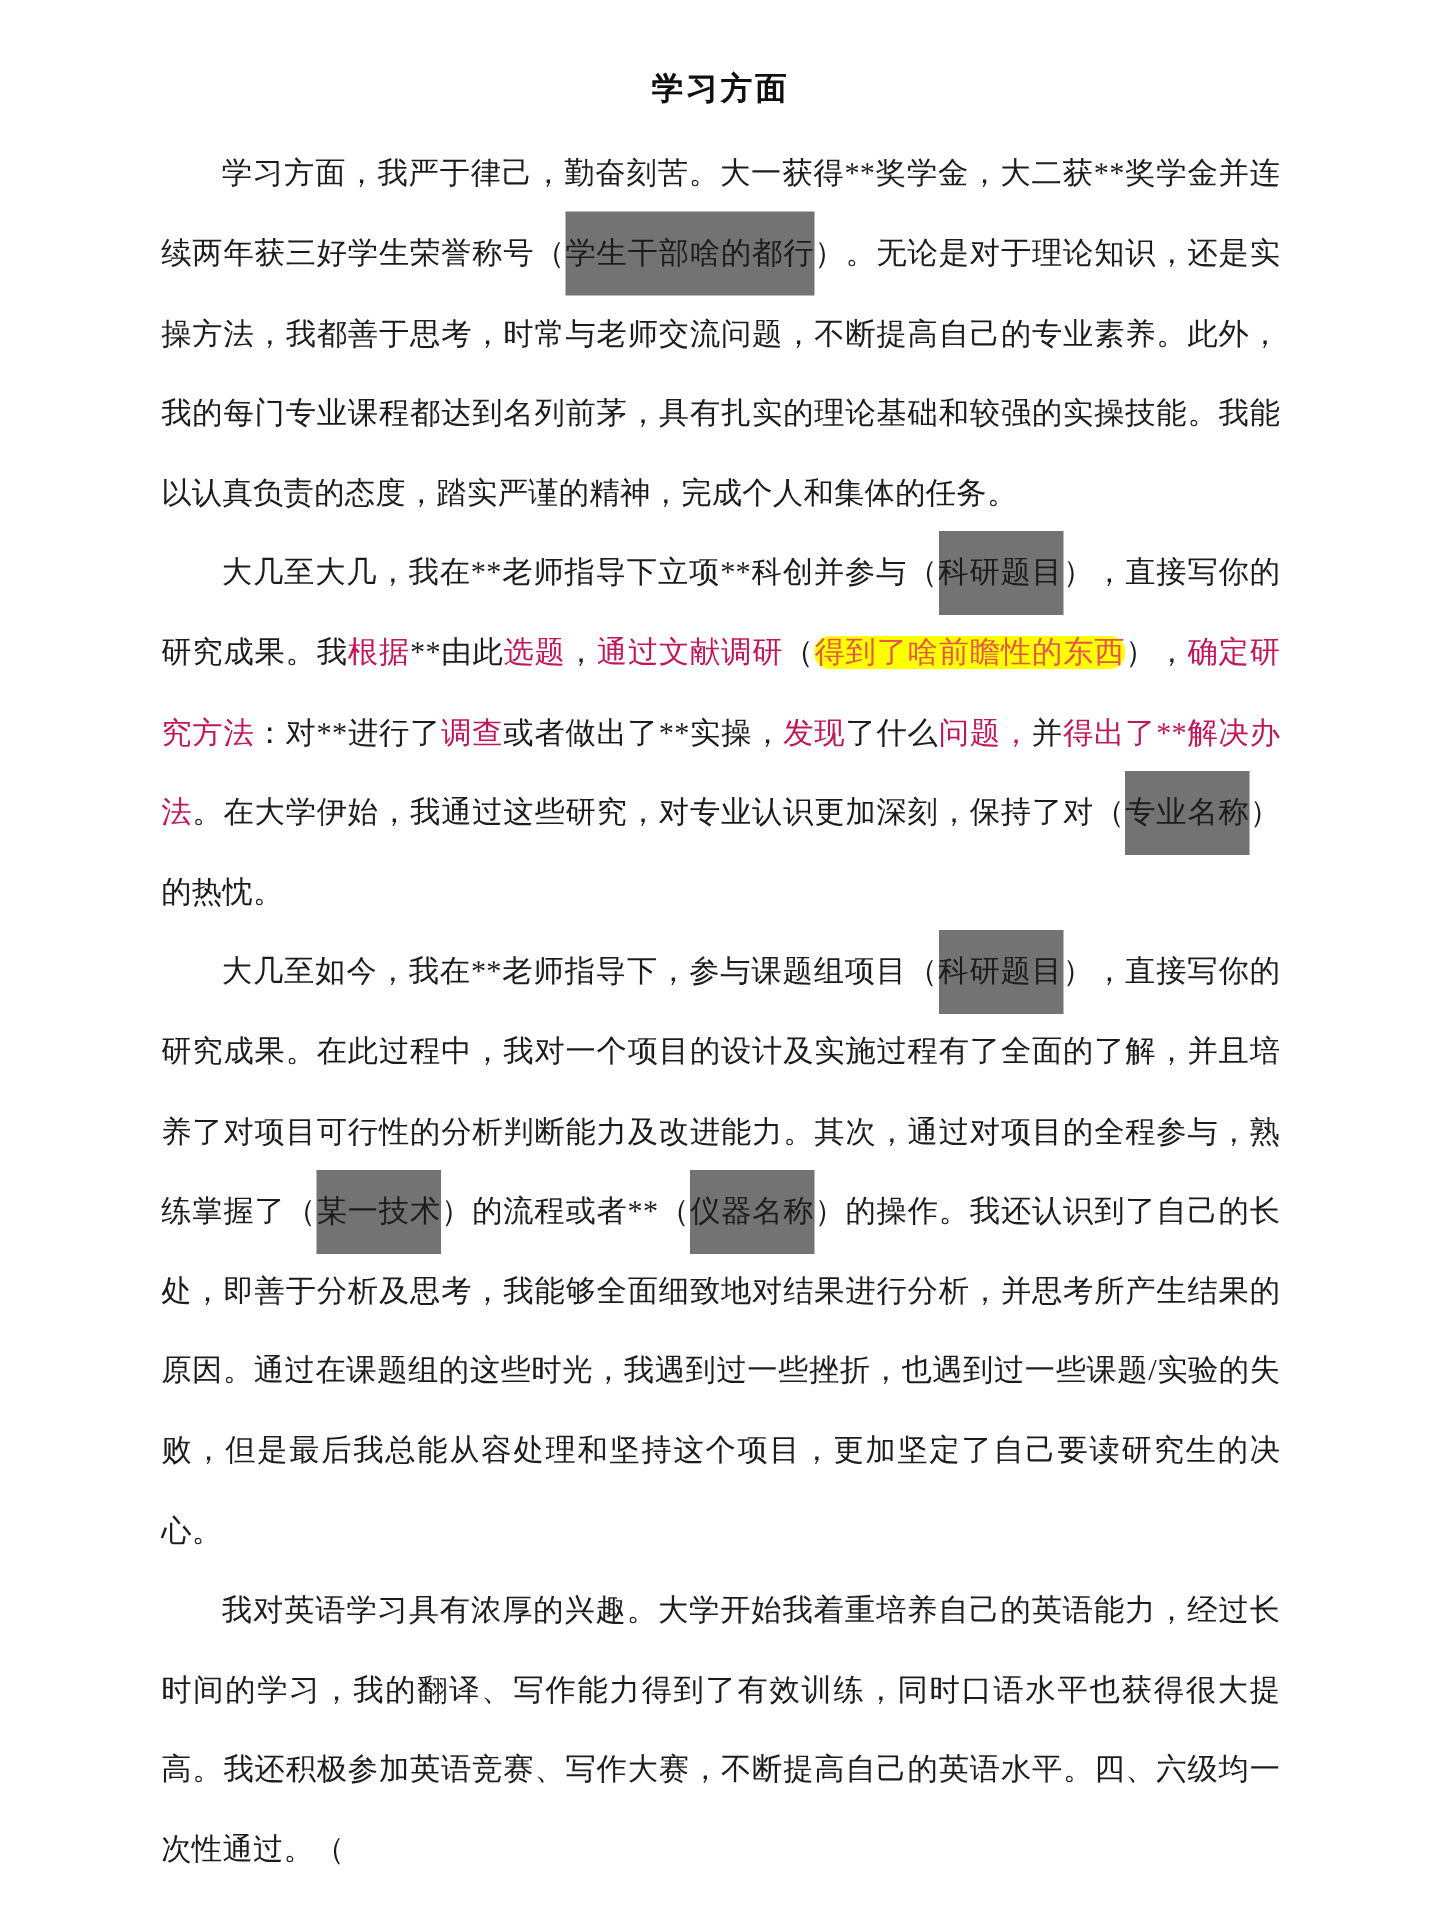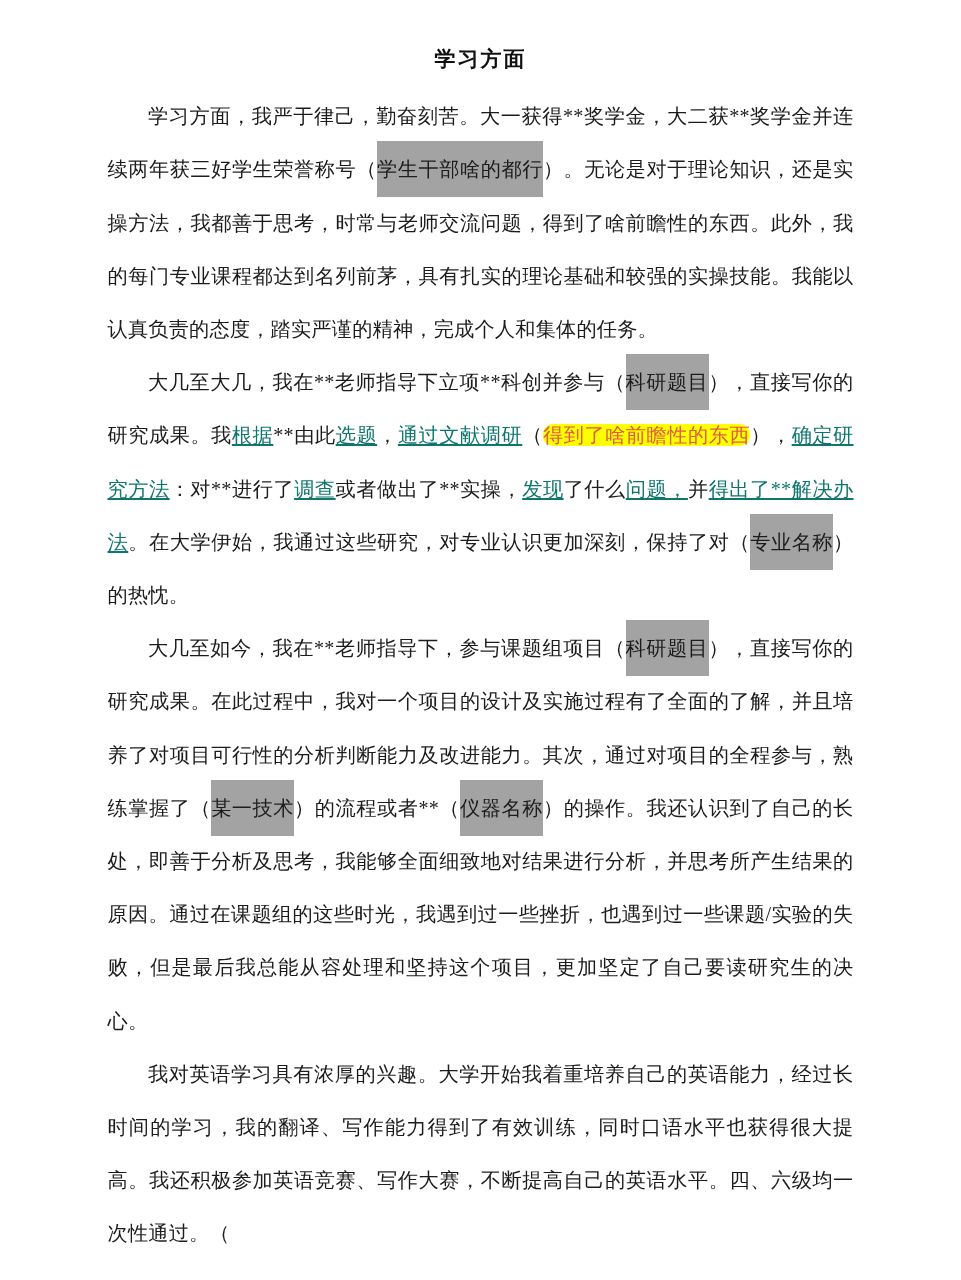--- a/index.html
+++ b/index.html
@@ -45,45 +45,44 @@
     text-justify: inter-ideograph;
     text-indent: 2em;
     color: #1c1c1c;
     letter-spacing: 0.2px;
     word-break: break-all;
   }
   p.para + p.para {
     margin-top: 0;
   }
   .hl {
-    background-color: #a3a3a3;
+    background-color: #737373;
     padding: 17px 0;
     box-decoration-break: clone;
     -webkit-box-decoration-break: clone;
   }
   .red {
-    color: #0f766e;
-    text-decoration: underline;
+    color: #be185d;
   }
   .redhl {
     color: #e0594a;
     background-color: #ffff00;
     box-decoration-break: clone;
     border-radius: 10px;
     -webkit-box-decoration-break: clone;
   }
 </style>
 </head>
 <body>
 
 <div class="page">
 
   <h1 class="doc-title">学习方面</h1>
 
   <div class="body-area">
-    <p class="para"><span>学习方面，我严于律己，勤奋刻苦。大一获得**奖学金，大二获**奖学金并连续两年获三好学生荣誉称号（</span><span class="hl">学生干部啥的都行</span><span>）。无论是对于理论知识，还是实操方法，我都善于思考，时常与老师交流问题，得到了啥前瞻性的东西。此外，我的每门专业课程都达到名列前茅，具有扎实的理论基础和较强的实操技能。我能以认真负责的态度，踏实严谨的精神，完成个人和集体的任务。</span></p>
+    <p class="para"><span>学习方面，我严于律己，勤奋刻苦。大一获得**奖学金，大二获**奖学金并连续两年获三好学生荣誉称号（</span><span class="hl">学生干部啥的都行</span><span>）。无论是对于理论知识，还是实操方法，我都善于思考，时常与老师交流问题，不断提高自己的专业素养。此外，我的每门专业课程都达到名列前茅，具有扎实的理论基础和较强的实操技能。我能以认真负责的态度，踏实严谨的精神，完成个人和集体的任务。</span></p>
     <p class="para"><span>大几至大几，我在**老师指导下立项**科创并参与（</span><span class="hl">科研题目</span><span>），直接写你的研究成果。我</span><span class="red">根据</span><span>**由此</span><span class="red">选题</span><span>，</span><span class="red">通过文献调研</span><span>（</span><span class="redhl">得到了啥前瞻性的东西</span><span>），</span><span class="red">确定研究方法</span><span>：对**进行了</span><span class="red">调查</span><span>或者做出了**实操，</span><span class="red">发现</span><span>了什么</span><span class="red">问题，</span><span>并</span><span class="red">得出了**解决办法</span><span>。在大学伊始，我通过这些研究，对专业认识更加深刻，保持了对（</span><span class="hl">专业名称</span><span>）的热忱。</span></p>
     <p class="para"><span>大几至如今，我在**老师指导下，参与课题组项目（</span><span class="hl">科研题目</span><span>），直接写你的研究成果。在此过程中，我对一个项目的设计及实施过程有了全面的了解，并且培养了对项目可行性的分析判断能力及改进能力。其次，通过对项目的全程参与，熟练掌握了（</span><span class="hl">某一技术</span><span>）的流程或者**（</span><span class="hl">仪器名称</span><span>）的操作。我还认识到了自己的长处，即善于分析及思考，我能够全面细致地对结果进行分析，并思考所产生结果的原因。通过在课题组的这些时光，我遇到过一些挫折，也遇到过一些课题/实验的失败，但是最后我总能从容处理和坚持这个项目，更加坚定了自己要读研究生的决心。</span></p>
     <p class="para"><span>我对英语学习具有浓厚的兴趣。大学开始我着重培养自己的英语能力，经过长时间的学习，我的翻译、写作能力得到了有效训练，同时口语水平也获得很大提高。我还积极参加英语竞赛、写作大赛，不断提高自己的英语水平。四、六级均一次性通过。（</span></p>
 
   </div>
 
 </div>
 
 </body></html>

